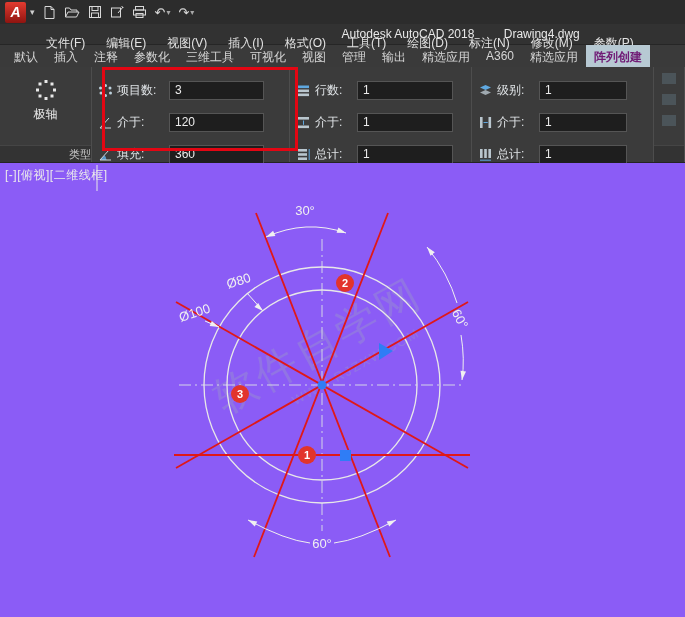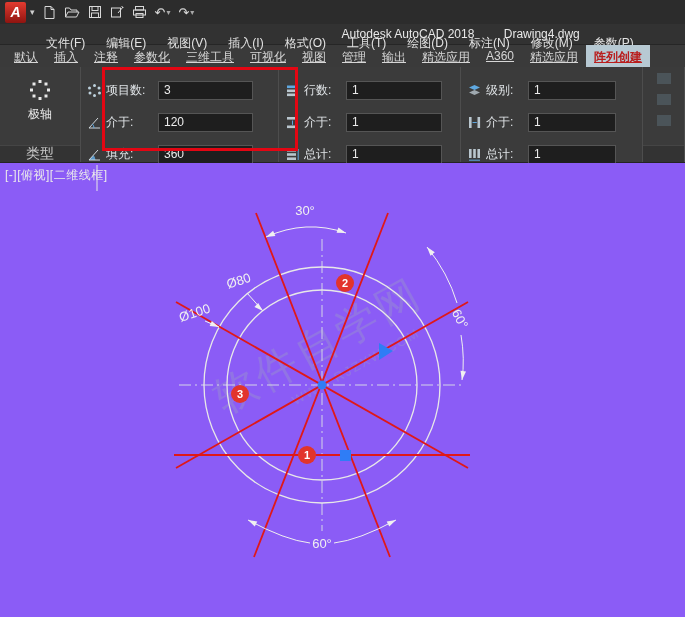--- a/index.html
+++ b/index.html
@@ -18,29 +18,29 @@
   .title-text { flex:1; text-align:center; color:#e8e8e8; font-size:12px; white-space:nowrap; padding-left:40px;margin-top:43px; }
   .title-text .doc { margin-left:26px; }
 
   
   .menubar { height:21px; background:#323232; border-bottom:1px solid #262626; display:flex; align-items:center;
              padding-left:44px; gap:17px; color:#e3e3e3; font-size:12px; }
   .menu-item { padding:1px 2px; white-space:nowrap;margin-top:19px; }
 
   
   .tabbar { height:22px; background:#3a3a3a; display:flex; align-items:stretch; padding-left:6px; color:#d6d6d6; font-size:12px; }
-  .tab { padding:4px 8px 3px; white-space:nowrap;text-decoration:underline; }
-  .tab.active-ctx { background:#b7c9d3; color:#b91c1c; font-weight:bold; }
+  .tab { padding:4px 8px 3px; white-space:nowrap; }
+  .tab.active-ctx { background:#b7c9d3; color:#701a75; font-weight:bold; }
 
   
   .ribbon { height:96px; background:#3b3b3b; display:flex; border-bottom:1px solid #242424; position:relative; }
   .panel { display:flex; flex-direction:column; border-right:1px solid #4d4d4d; }
   .panel-body { flex:1; padding:3px 6px 0; }
-  .panel-title { height:17px; background:#333333; color:#c9c9c9; font-size:14px; text-align:center; line-height:16px; border-top:1px solid #454545; }
-  .type-panel { width:81px;font-family:Liberation Mono, monospace; }
+  .panel-title { height:17px; background:#333333; color:#c9c9c9; font-size:11px; text-align:right; line-height:16px; border-top:1px solid #454545; }
+  .type-panel { width:92px; }
   .items-panel { width:198px; }
   .rows-panel { width:182px;gap:17px; }
   .levels-panel { width:182px; }
   .stub-panel { flex:1; }
   .big-btn { display:flex; flex-direction:column; align-items:center; gap:4px; padding-top:8px; color:#e6e6e6; font-size:12px; }
   .field-row { display:flex; align-items:center; gap:4px; height:24px; margin:8px 0; }
   .ric { width:15px; height:15px; display:inline-block; flex:none; }
   .row-label { color:#dfe3e6; font-size:12px; flex:none; }
   .items-panel .row-label { width:48px; }
   .rows-panel .row-label, .levels-panel .row-label { width:38px; }

